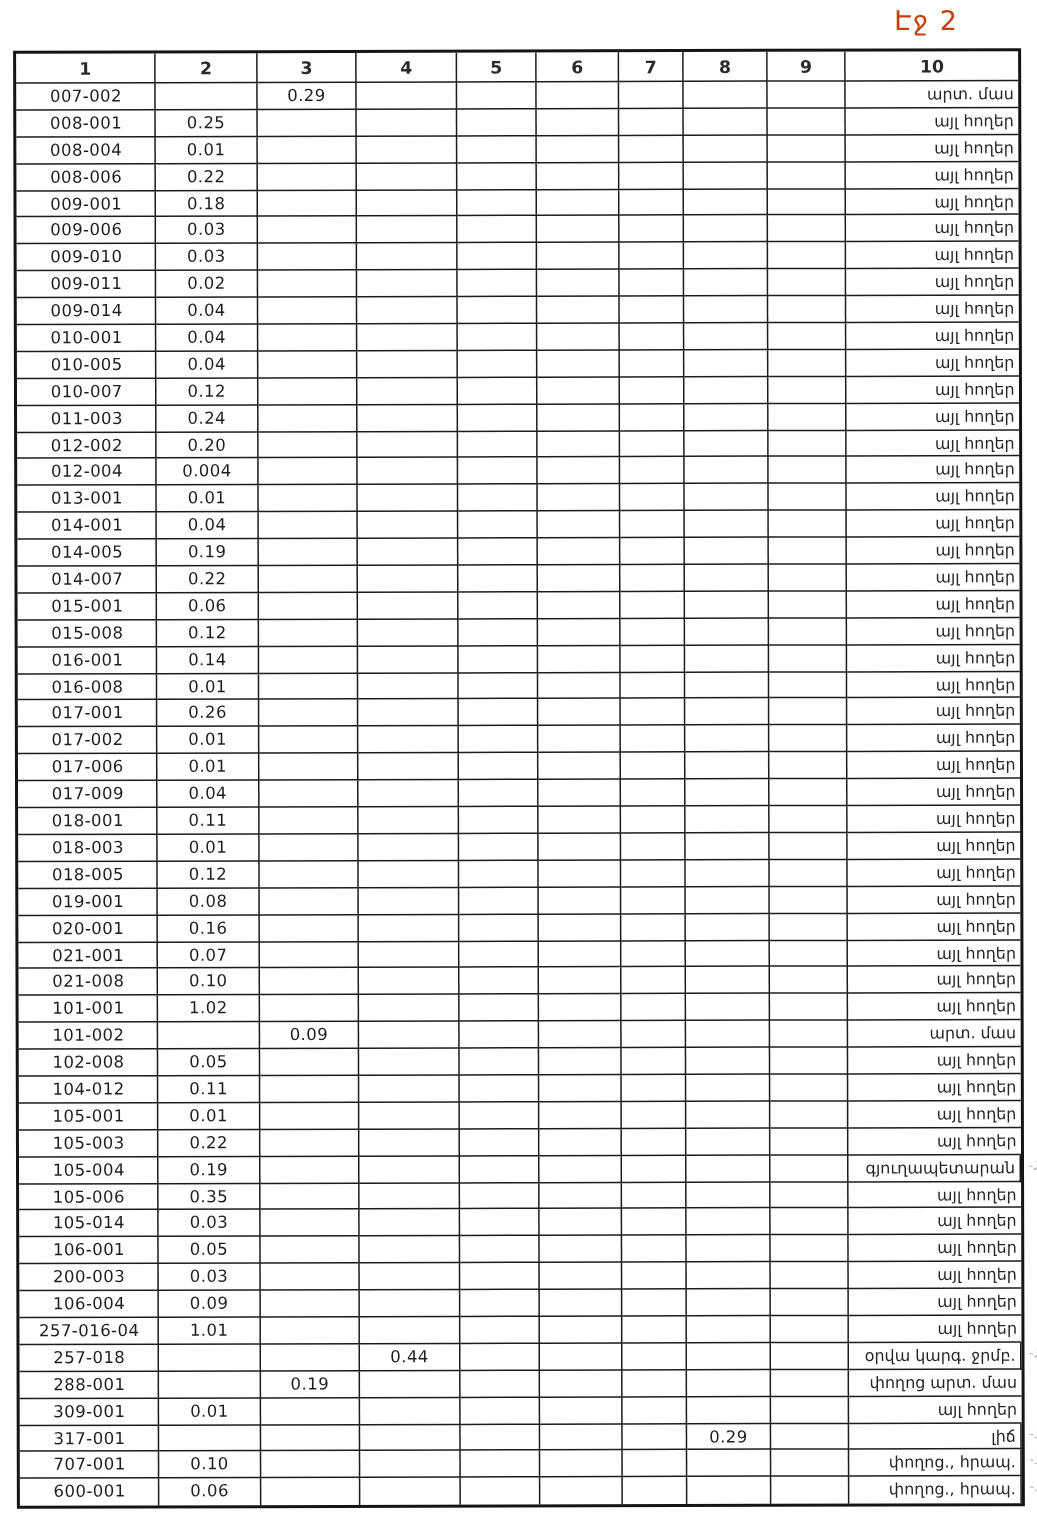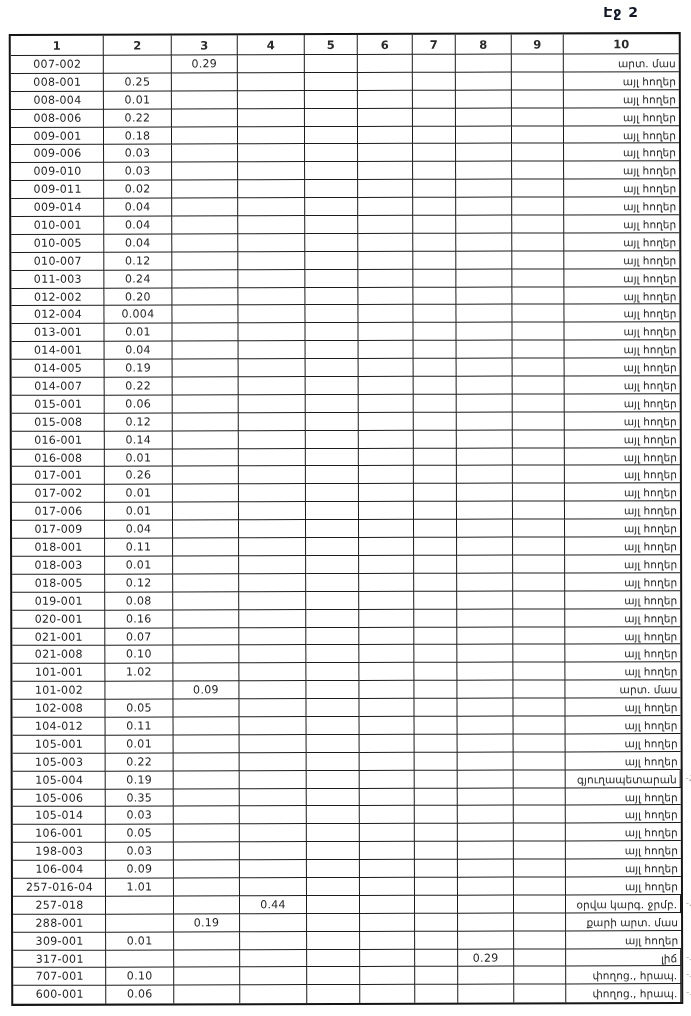--- a/index.html
+++ b/index.html
@@ -4,21 +4,21 @@
 <style>
   html,body{margin:0;padding:0;}
   body{
     width:691px;height:1016px;position:relative;overflow:hidden;
     background:#ffffff;
     font-family:"DejaVu Sans",sans-serif;
     color:#1e1e1e;
   }
   .page-label{
     position:absolute;top:4px;right:52px;
-    font-size:14px;font-weight:bold;color:#0f172a;
+    font-size:18px;font-weight:normal;color:#c2410c;
     letter-spacing:1px;
   }
   .sheet{
     position:absolute;left:10px;top:33px;width:668px;
     transform:rotate(-0.15deg);
     border:2.4px solid #151515;
     background:#fff;
   }
   .row{
     display:grid;
@@ -592,21 +592,21 @@
       <div class="cell val"></div>
       <div class="cell val"></div>
       <div class="cell val"></div>
       <div class="cell val"></div>
       <div class="cell val"></div>
       <div class="cell val"></div>
       <div class="cell val"></div>
       <div class="cell land">այլ հողեր</div>
     </div>
     <div class="row data">
-      <div class="cell code">198-003</div>
+      <div class="cell code">200-003</div>
       <div class="cell val">0.03</div>
       <div class="cell val"></div>
       <div class="cell val"></div>
       <div class="cell val"></div>
       <div class="cell val"></div>
       <div class="cell val"></div>
       <div class="cell val"></div>
       <div class="cell val"></div>
       <div class="cell land">այլ հողեր</div>
     </div>
@@ -650,21 +650,21 @@
     <div class="row data">
       <div class="cell code">288-001</div>
       <div class="cell val"></div>
       <div class="cell val">0.19</div>
       <div class="cell val"></div>
       <div class="cell val"></div>
       <div class="cell val"></div>
       <div class="cell val"></div>
       <div class="cell val"></div>
       <div class="cell val"></div>
-      <div class="cell land">քարի արտ. մաս</div>
+      <div class="cell land">փողոց արտ. մաս</div>
     </div>
     <div class="row data">
       <div class="cell code">309-001</div>
       <div class="cell val">0.01</div>
       <div class="cell val"></div>
       <div class="cell val"></div>
       <div class="cell val"></div>
       <div class="cell val"></div>
       <div class="cell val"></div>
       <div class="cell val"></div>

